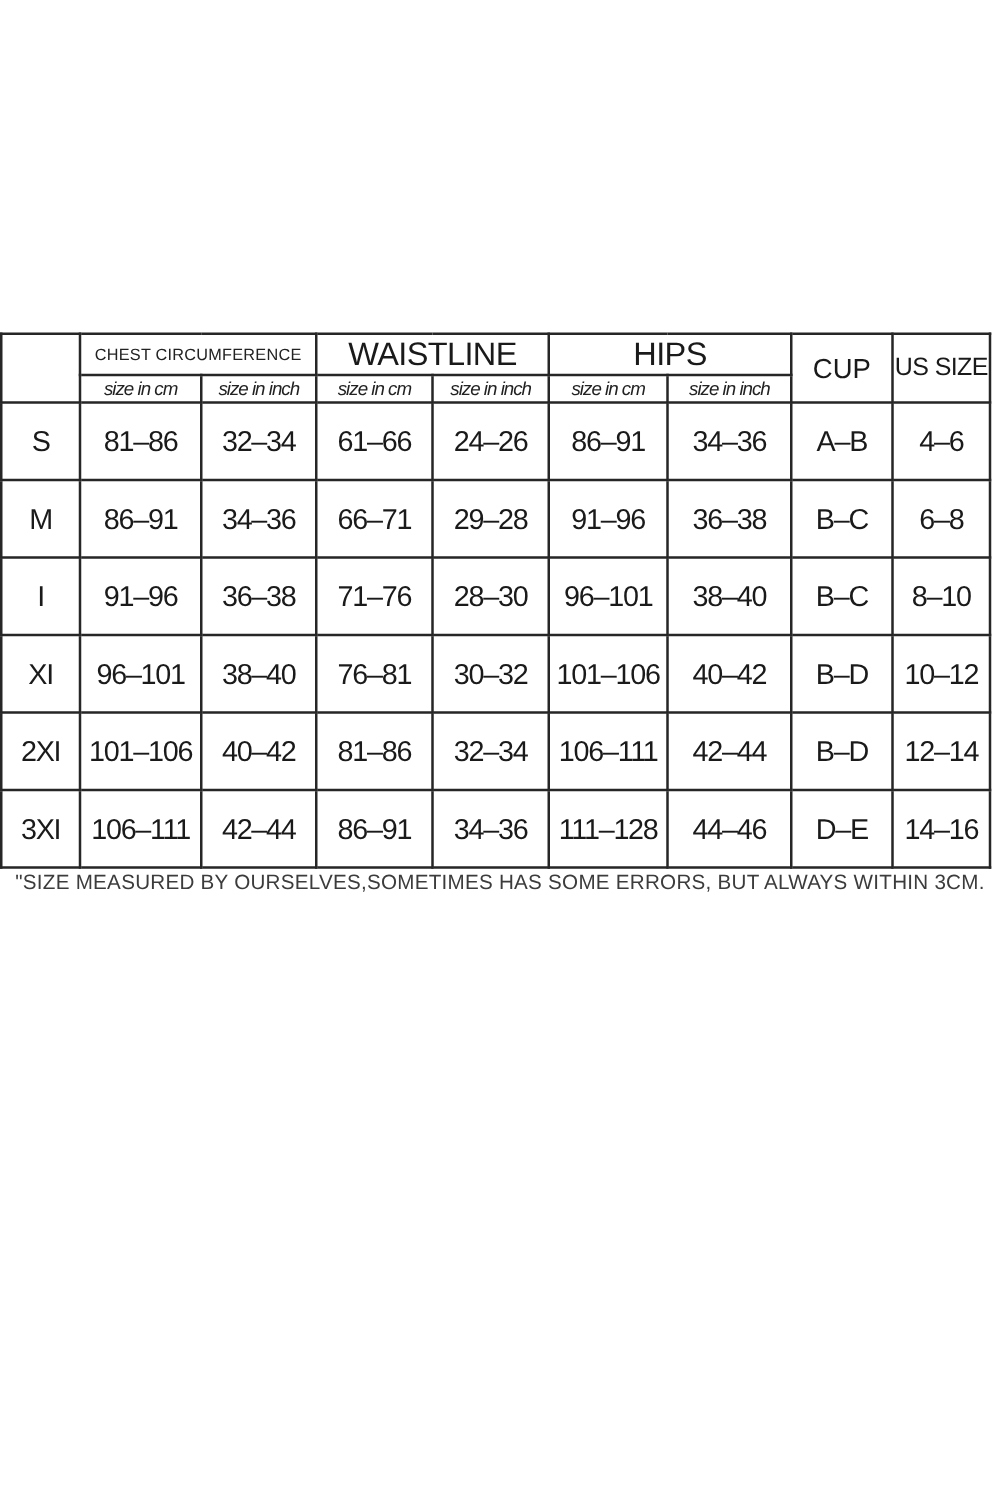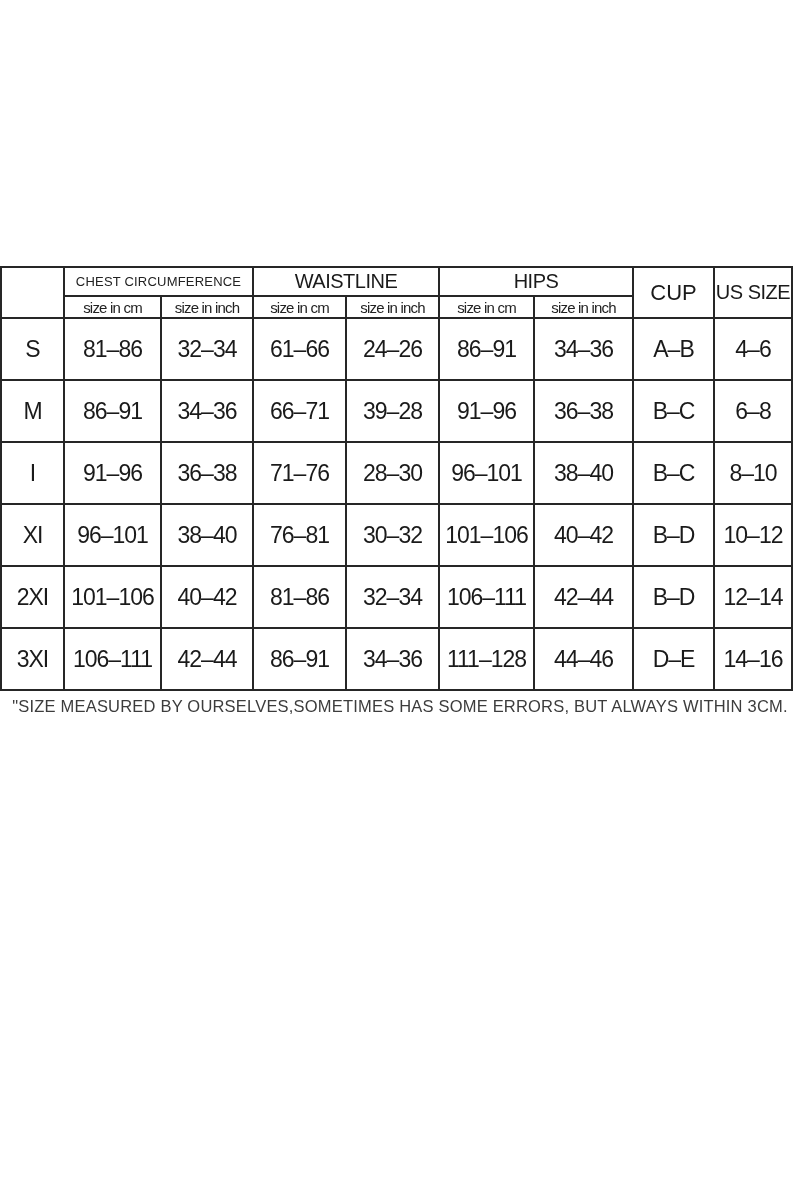--- a/index.html
+++ b/index.html
@@ -36,30 +36,31 @@
     overflow: hidden;
     background: #ffffff;
   }
   th.group-chest {
     font-size: 13px;
     letter-spacing: 0.2px;
     height: 27px;
     color: #222;
   }
   th.group-big {
-    font-size: 20px;
+    font-size: 26px;
     letter-spacing: -0.5px;
     height: 27px;
     color: #1a1a1a;
   }
   th.sub {
     font-size: 15px;
     letter-spacing: -0.8px;
     height: 20px;
     color: #222;
+    font-style: italic;
   }
   th.cup-h {
     font-size: 22px;
     letter-spacing: 0px;
   }
   th.us-h {
     font-size: 20px;
     letter-spacing: -0.5px;
     margin-left: 36px;
   }
@@ -128,21 +129,21 @@
         <td class="data-cell">86–91</td>
         <td class="data-cell">34–36</td>
         <td class="data-cell">A–B</td>
         <td class="data-cell">4–6</td>
       </tr>
       <tr>
         <td class="data-cell size-label">M</td>
         <td class="data-cell">86–91</td>
         <td class="data-cell">34–36</td>
         <td class="data-cell">66–71</td>
-        <td class="data-cell">39–28</td>
+        <td class="data-cell">29–28</td>
         <td class="data-cell">91–96</td>
         <td class="data-cell">36–38</td>
         <td class="data-cell">B–C</td>
         <td class="data-cell">6–8</td>
       </tr>
       <tr>
         <td class="data-cell size-label">I</td>
         <td class="data-cell">91–96</td>
         <td class="data-cell">36–38</td>
         <td class="data-cell">71–76</td>

